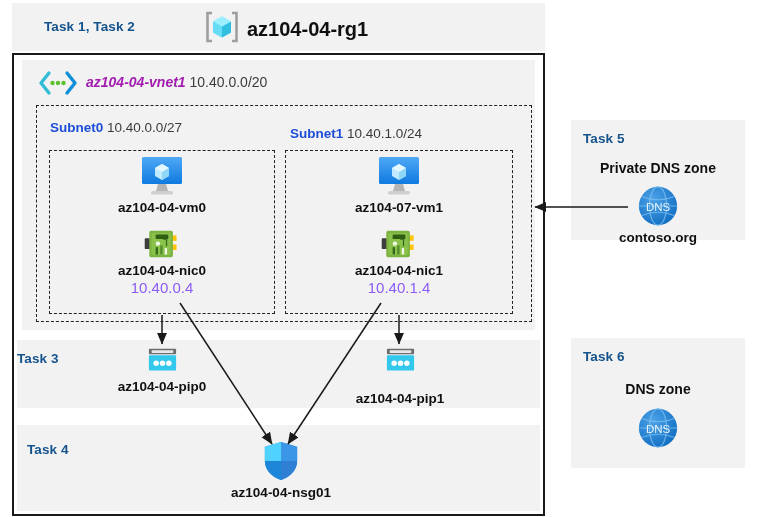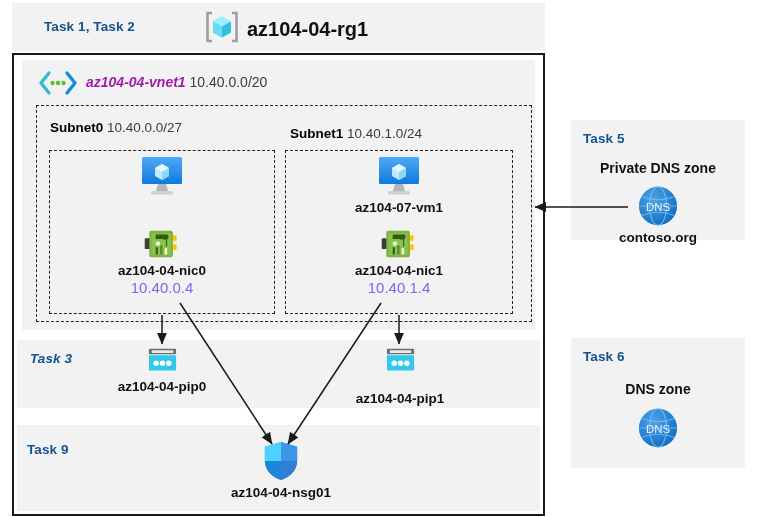--- a/index.html
+++ b/index.html
@@ -91,21 +91,21 @@
     height: 217px;
     border: 1.6px dashed #222222;
     box-sizing: border-box;
   }
   .subnet-title {
     position: absolute;
     font-size: 13.5px;
     color: #3b3b3b;
     white-space: nowrap;
   }
-  .subnet-title b { color: #000000; }
+  .subnet-title b { color: #1d4ed8; }
   .subnet-box {
     position: absolute;
     border: 1.6px dashed #222222;
     box-sizing: border-box;
   }
 
   
   .node { position: absolute; text-align: center; }
   .node-label {
     font-size: 13.5px;
@@ -202,20 +202,21 @@
           </linearGradient>
         </defs>
         <rect x="3" y="2" width="40" height="27" rx="1.5" fill="url(#vmg0)"></rect>
         <polygon points="23,9 30,13 30,21 23,25 16,21 16,13" fill="#bfeaff"></polygon>
         <polygon points="23,9 30,13 23,17 16,13" fill="#e4f7ff"></polygon>
         <polygon points="23,17 30,13 30,21 23,25" fill="#8fd6f7"></polygon>
         <path d="M19 29 L27 29 L29 36 L17 36 Z" fill="#b5b5b5"></path>
         <rect x="12" y="36" width="22" height="3.4" rx="1.6" fill="#cfcfcf"></rect>
       </svg>
     </div>
+    <div class="node-label" style="margin-top:3px;">az104-04-vm0</div>
   </div>
 
   <div class="node" style="left:102px; top:228px; width:120px;">
     <div class="icon-row">
       <svg viewBox="0 0 44 36" width="40" height="33">
         <rect x="32" y="8" width="6" height="6" fill="#ffc400"></rect>
         <rect x="32" y="18" width="6" height="6" fill="#ffc400"></rect>
         <rect x="3" y="11" width="6" height="12" rx="1" fill="#3d3d3d"></rect>
         <rect x="8" y="3" width="26" height="29" rx="2" fill="#7cb342"></rect>
         <rect x="10.5" y="5.5" width="21" height="24" rx="1.5" fill="#8bc34a"></rect>
@@ -271,21 +272,21 @@
         <rect x="20" y="19" width="2.6" height="10" fill="#558b2f"></rect>
         <rect x="25" y="22" width="2.6" height="7" fill="#f1f8e9"></rect>
         <path d="M23 12 L27 12 L27 20" fill="none" stroke="#33691e" stroke-width="1.4"></path>
       </svg>
     </div>
     <div class="node-label" style="margin-top:2px;">az104-04-nic1</div>
     <div class="node-sub">10.40.1.4</div>
   </div>
 
   <div class="panel task3-panel"></div>
-  <div class="task-label" style="left:30px; top:351px;font-style:italic;">Task 3</div>
+  <div class="task-label" style="left:17px; top:351px;">Task 3</div>
 
   <div class="node" style="left:102px; top:347px; width:120px;">
     <div class="icon-row">
       <svg viewBox="0 0 38 32" width="35" height="29">
         <rect x="4" y="2" width="30" height="6" rx="1" fill="#6d6d6d"></rect>
         <rect x="7" y="3.6" width="24" height="3" rx="1" fill="#e8e8e8"></rect>
         <rect x="4" y="9" width="30" height="17" rx="1" fill="#32c8eb"></rect>
         <circle cx="12" cy="18" r="3" fill="#ffffff"></circle>
         <circle cx="19" cy="18" r="3" fill="#ffffff"></circle>
         <circle cx="26" cy="18" r="3" fill="#ffffff"></circle>
@@ -302,21 +303,21 @@
         <rect x="4" y="9" width="30" height="17" rx="1" fill="#32c8eb"></rect>
         <circle cx="12" cy="18" r="3" fill="#ffffff"></circle>
         <circle cx="19" cy="18" r="3" fill="#ffffff"></circle>
         <circle cx="26" cy="18" r="3" fill="#ffffff"></circle>
       </svg>
     </div>
     <div class="node-label" style="margin-top:15px;">az104-04-pip1</div>
   </div>
 
   <div class="panel task4-panel"></div>
-  <div class="task-label" style="left:27px; top:442px;">Task 9</div>
+  <div class="task-label" style="left:27px; top:442px;">Task 4</div>
 
   <div class="node" style="left:221px; top:440px; width:120px;">
     <div class="icon-row">
       <svg viewBox="0 0 40 44" width="38" height="42">
         <path d="M20 2 L37 7 L37 22 C37 32 29 39 20 42 C11 39 3 32 3 22 L3 7 Z" fill="#2e9bf0"></path>
         <path d="M20 2 L3 7 L3 22 L20 22 Z" fill="#4fd2ff"></path>
         <path d="M20 2 L37 7 L37 22 L20 22 Z" fill="#3b96e8"></path>
         <path d="M3 22 L20 22 L20 42 C11 39 3 32 3 22 Z" fill="#1e86d8"></path>
         <path d="M20 22 L37 22 C37 32 29 39 20 42 Z" fill="#2f7fd4"></path>
       </svg>

